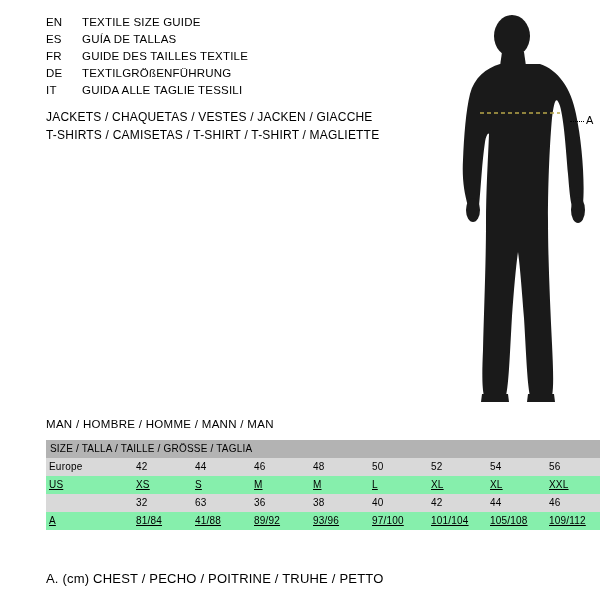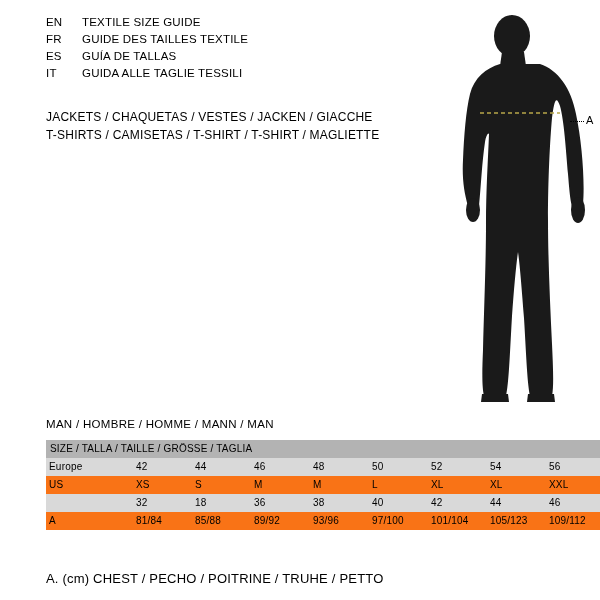--- a/index.html
+++ b/index.html
@@ -112,21 +112,22 @@
     letter-spacing: 0.2px;
   }
   .size-table th.head-cell {
     background: #b3b3b3;
     padding-left: 4px;
   }
   .size-table tr.row-shade td {
     background: #d9d9d9;
   }
   .size-table tr.row-plain td {
-    background: #f97316;
+    background: #86efac;
+    text-decoration: underline;
   }
   .size-table td.label-col {
     padding-left: 3px;
     width: 88px;
   }
   .size-table td.val {
     padding-left: 2px;
   }
 
   .footnote {
@@ -143,26 +144,30 @@
 <body>
 
 <div class="page">
 
   <div class="lang-block">
     <div class="lang-row">
       <span class="lang-code">EN</span>
       <span class="lang-text">TEXTILE SIZE GUIDE</span>
     </div>
     <div class="lang-row">
+      <span class="lang-code">ES</span>
+      <span class="lang-text">GUÍA DE TALLAS</span>
+    </div>
+    <div class="lang-row">
       <span class="lang-code">FR</span>
       <span class="lang-text">GUIDE DES TAILLES TEXTILE</span>
     </div>
     <div class="lang-row">
-      <span class="lang-code">ES</span>
-      <span class="lang-text">GUÍA DE TALLAS</span>
+      <span class="lang-code">DE</span>
+      <span class="lang-text">TEXTILGRÖßENFÜHRUNG</span>
     </div>
     <div class="lang-row">
       <span class="lang-code">IT</span>
       <span class="lang-text">GUIDA ALLE TAGLIE TESSILI</span>
     </div>
   </div>
 
   <div class="cat-block">
     <div class="cat-row">JACKETS / CHAQUETAS / VESTES / JACKEN / GIACCHE</div>
     <div class="cat-row">T-SHIRTS / CAMISETAS / T-SHIRT / T-SHIRT / MAGLIETTE</div>
@@ -253,37 +258,37 @@
         <td class="val">M</td>
         <td class="val">M</td>
         <td class="val">L</td>
         <td class="val">XL</td>
         <td class="val">XL</td>
         <td class="val">XXL</td>
       </tr>
       <tr class="row-shade">
         <td class="label-col"></td>
         <td class="val">32</td>
-        <td class="val">18</td>
+        <td class="val">63</td>
         <td class="val">36</td>
         <td class="val">38</td>
         <td class="val">40</td>
         <td class="val">42</td>
         <td class="val">44</td>
         <td class="val">46</td>
       </tr>
       <tr class="row-plain">
         <td class="label-col">A</td>
         <td class="val">81/84</td>
-        <td class="val">85/88</td>
+        <td class="val">41/88</td>
         <td class="val">89/92</td>
         <td class="val">93/96</td>
         <td class="val">97/100</td>
         <td class="val">101/104</td>
-        <td class="val">105/123</td>
+        <td class="val">105/108</td>
         <td class="val">109/112</td>
       </tr>
     </tbody>
   </table>
 
   <div class="footnote">A. (cm) CHEST / PECHO / POITRINE / TRUHE / PETTO</div>
 
 </div>
 
 </body></html>

